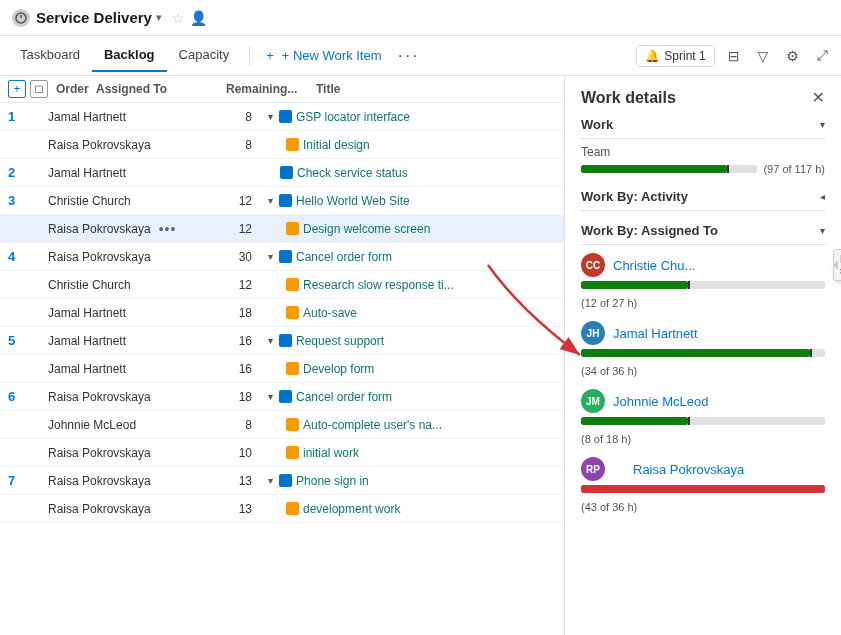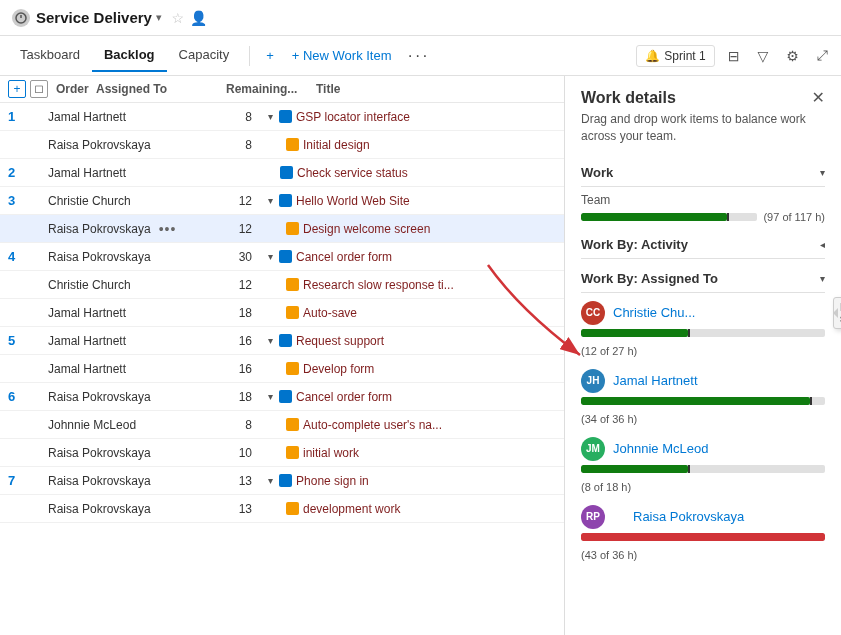--- a/index.html
+++ b/index.html
@@ -37,21 +37,21 @@
     .th-title { flex: 1; }
     .add-btn { width: 18px; height: 18px; border: 1px solid #0078d4; color: #0078d4; border-radius: 2px; display: flex; align-items: center; justify-content: center; cursor: pointer; font-size: 12px; margin-right: 4px; }
     .check-btn { width: 18px; height: 18px; border: 1px solid #999; border-radius: 2px; display: flex; align-items: center; justify-content: center; cursor: pointer; font-size: 10px; margin-right: 8px; }
 
     .row { display: flex; align-items: center; padding: 3px 8px; border-bottom: 1px solid #f0f0f0; min-height: 28px; }
     .row.highlighted { background: #e8f0fe; }
     .cell-order { width: 40px; color: #0078d4; font-weight: 600; font-size: 13px; }
     .cell-assigned { width: 130px; font-size: 12px; color: #333; }
     .cell-remaining { width: 90px; font-size: 12px; color: #333; text-align: right; padding-right: 16px; }
     .cell-title { flex: 1; font-size: 12px; color: #333; display: flex; align-items: center; gap: 4px; }
-    .cell-title a { color: #7f1d1d; text-decoration: none; text-align: right; }
+    .cell-title a { color: #0f766e; text-decoration: none; text-align: right; }
     .chevron { font-size: 10px; color: #555; margin-right: 2px; cursor: pointer; }
 
     .more-btn { font-size: 14px; color: #666; cursor: pointer; letter-spacing: 1px; margin-left: 4px; }
     .assigned-cell-wrap { display: flex; align-items: center; gap: 4px; }
 
     
     .right-panel { flex: 1; overflow-y: auto; padding: 12px 16px; position: relative; background: #fff; }
     .panel-header { display: flex; align-items: center; justify-content: space-between; margin-bottom: 4px; }
     .panel-title { font-size: 16px; font-weight: 600; }
     .panel-close { cursor: pointer; color: #555; font-size: 16px; }
@@ -96,21 +96,21 @@
   <span class="top-bar-person">👤</span>
 </div>
 
 <div class="nav-tabs">
   <div class="nav-tab">Taskboard</div>
   <div class="nav-tab active">Backlog</div>
   <div class="nav-tab">Capacity</div>
   <div class="nav-divider"></div>
   <div class="nav-action">
     <span>+</span>
-    <span style="margin-left:14px;">+ New Work Item</span>
+    <span style="margin-left:4px;">+ New Work Item</span>
   </div>
   <div class="nav-more">···</div>
   <div class="nav-right">
     <div class="sprint-btn">
       <span>🔔</span>
       <span>Sprint 1</span>
     </div>
     <span class="nav-icon-btn">⊟</span>
     <span class="nav-icon-btn">▽</span>
     <span class="nav-icon-btn">⚙</span>
@@ -304,21 +304,20 @@
     </div>
   </div>
       </div>
   </div>
 
   <div class="right-panel">
     <div class="panel-header">
       <span class="panel-title">Work details</span>
       <span class="panel-close">✕</span>
     </div>
-    <p class="panel-subtitle">Drag and drop work items to balance work across your team.</p>
 
     <div class="section-header">
       <span class="section-title">Work</span>
       <span class="section-arrow">▾</span>
     </div>
     <div>
       <div class="work-label">Team</div>
       <div class="bar-container">
         <div class="bar-wrap">
           <div class="bar-fill" id="team-bar" style="background:#107c10; width:83%;"></div>

